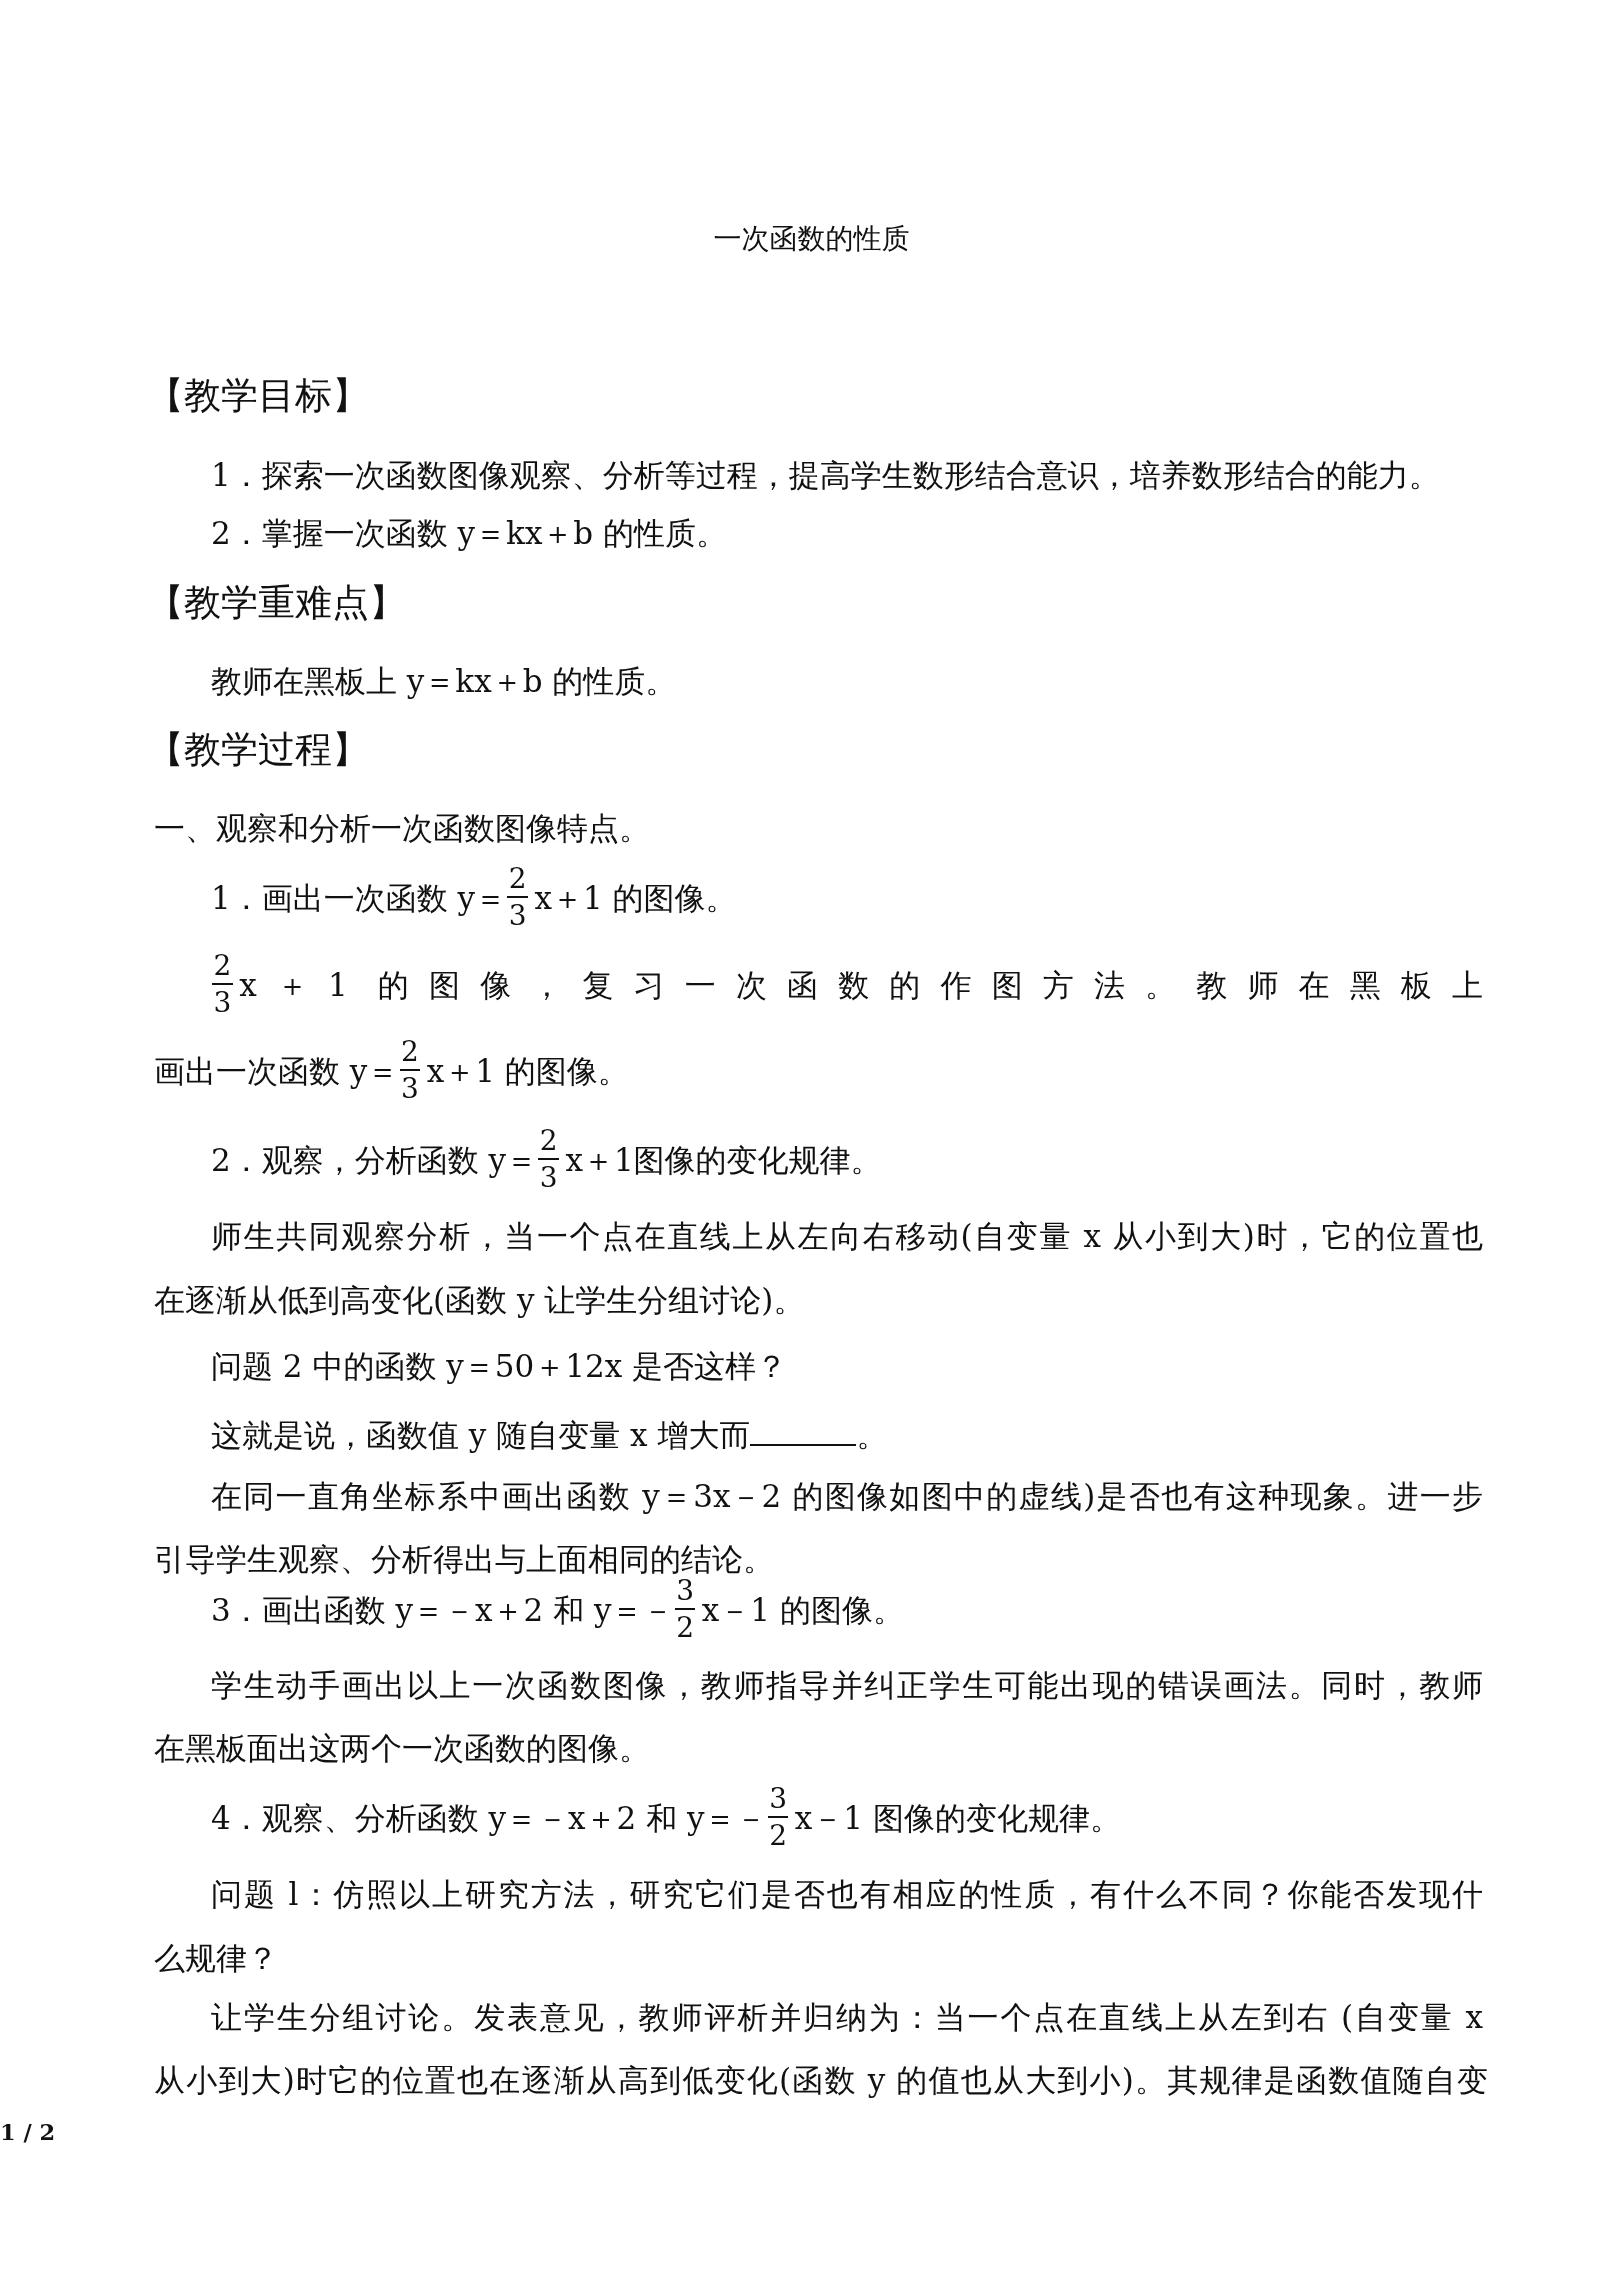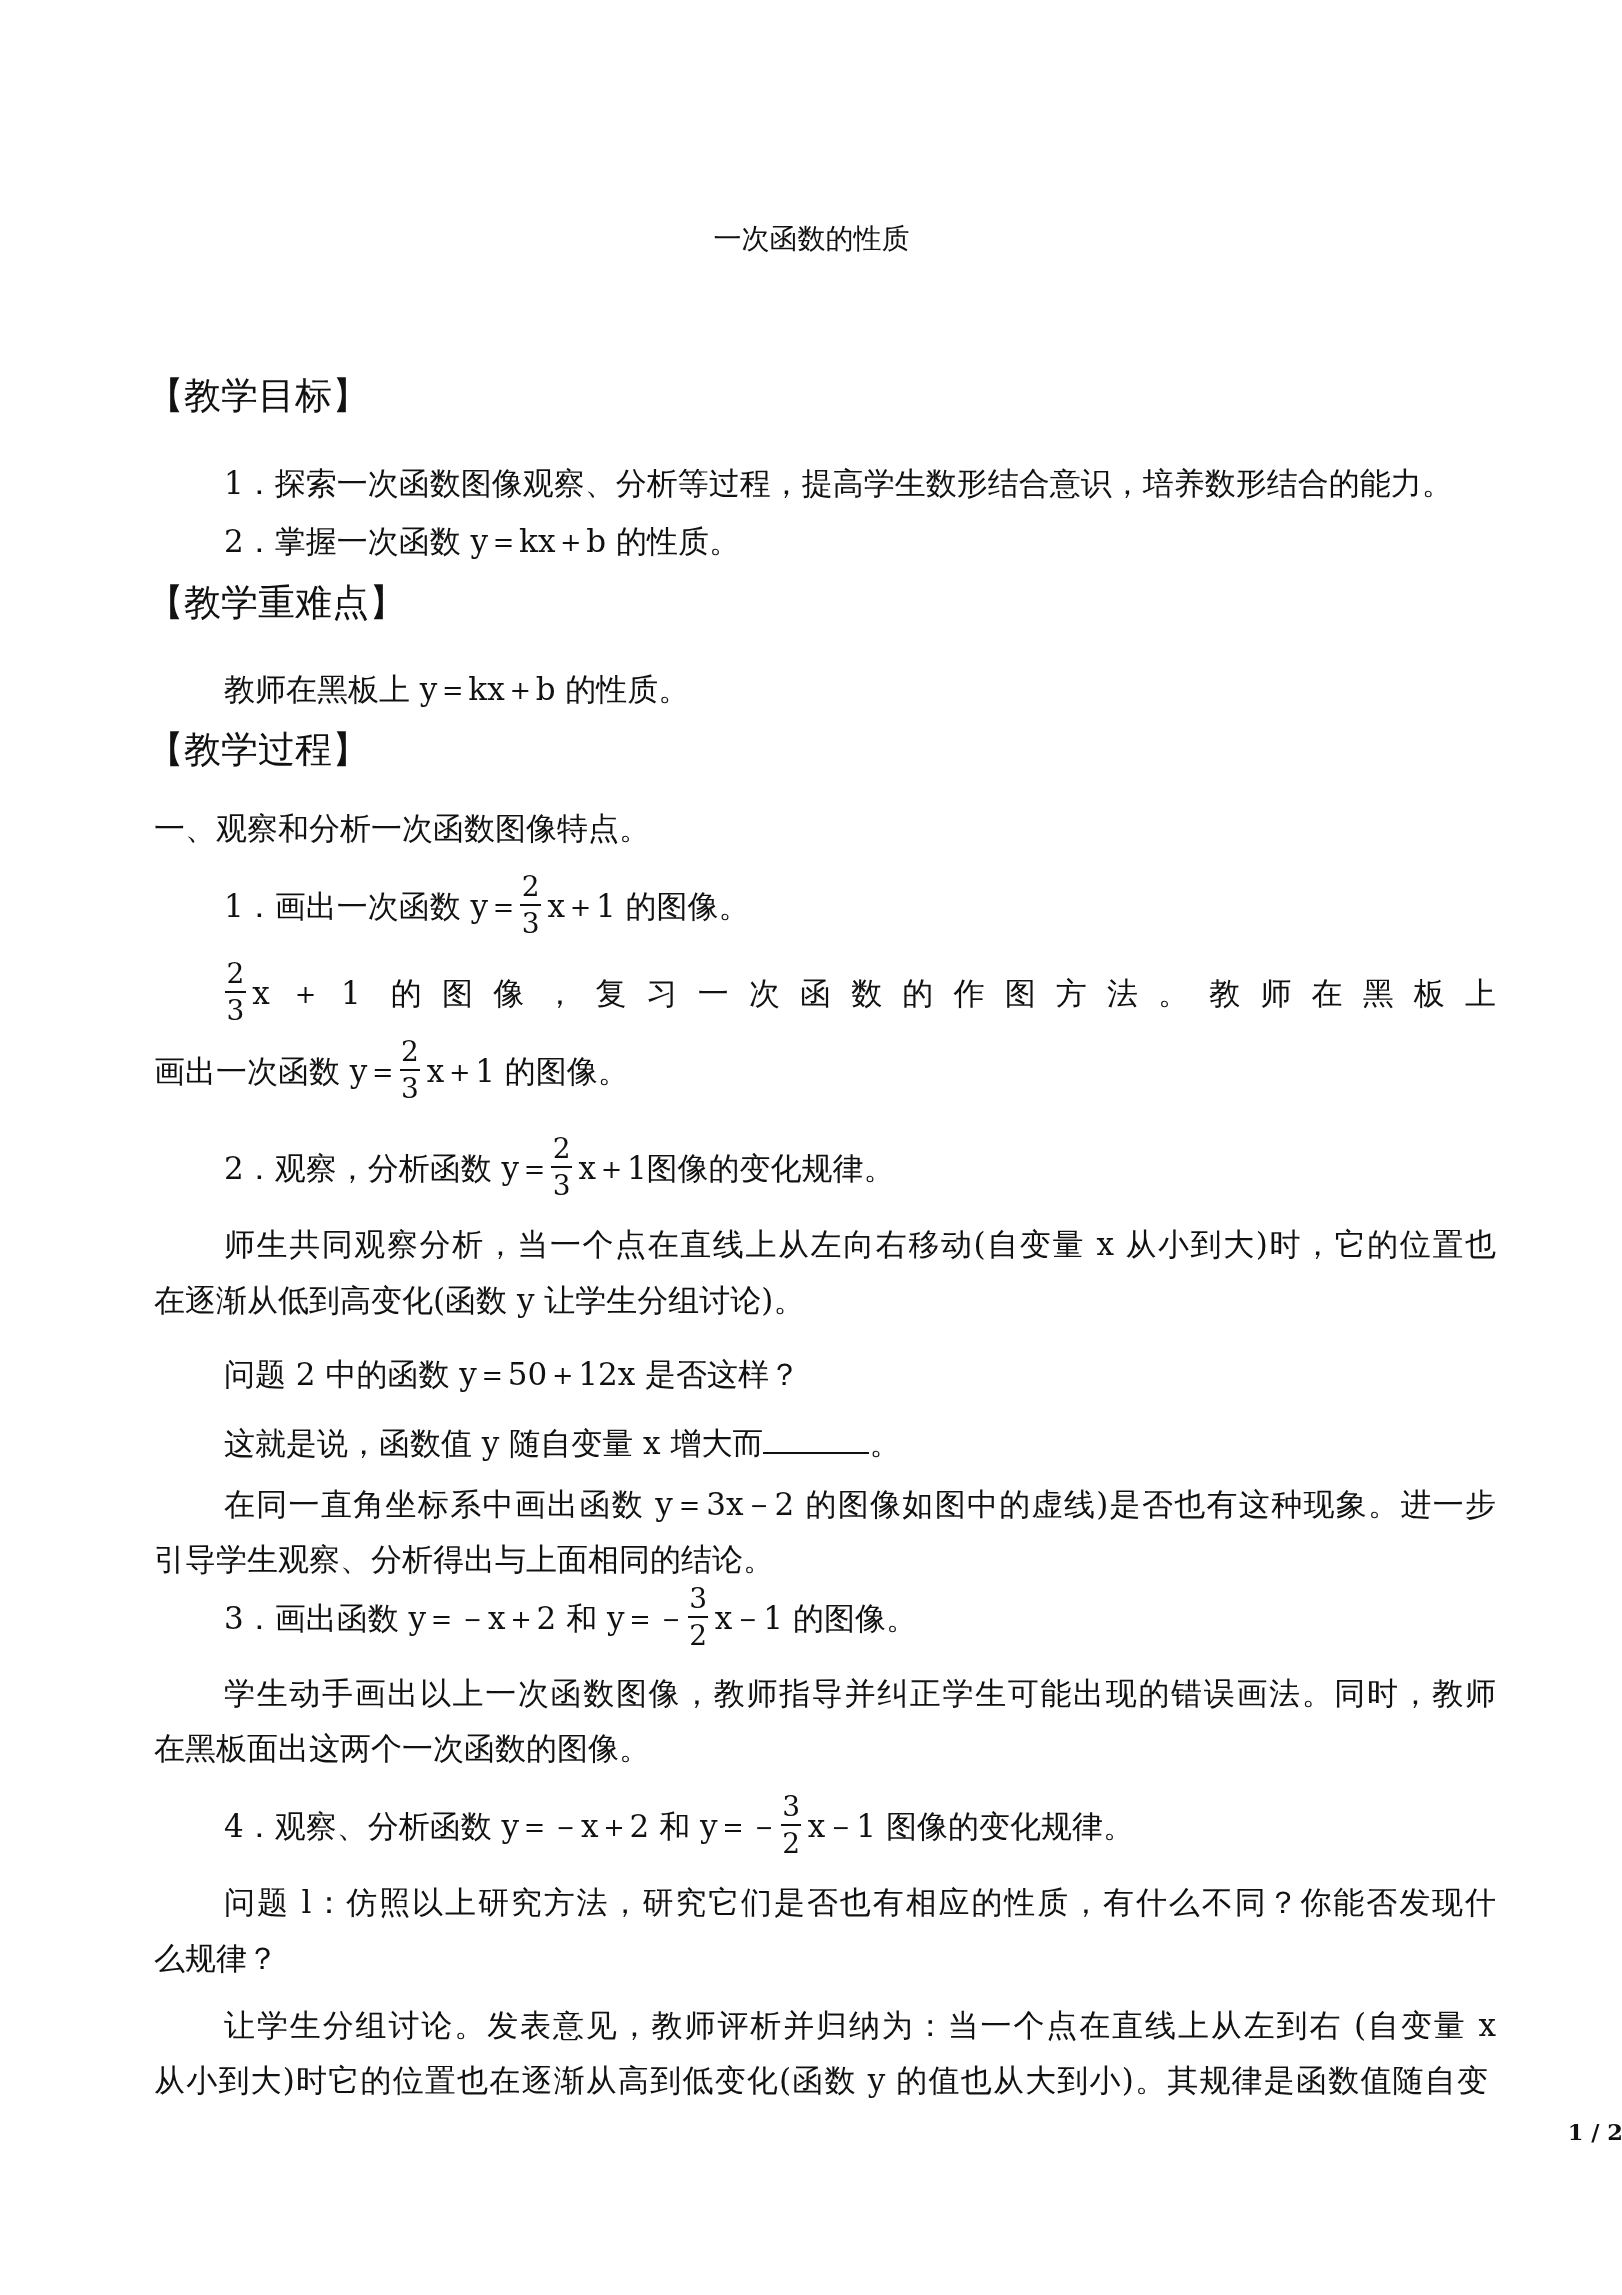--- a/index.html
+++ b/index.html
@@ -1,29 +1,29 @@
 <!DOCTYPE html>
 <html style="font-size:10.6px"><head>
 <meta charset="utf-8">
 <style>
   html, body { margin: 0; padding: 0; background: #ffffff; }
   body { width: 1623px; height: 2295px; position: relative; overflow: hidden;
          font-family: "DejaVu Serif", "Liberation Serif", serif; color: #111; }
   .line { position: absolute; left: 154px; white-space: nowrap; font-size: 31px; line-height: 1; }
-  .ind { left: 224px; margin-top: 8px; }
+  .ind { left: 211px; }
   .title { position: absolute; left: 0; width: 1623px; text-align: center; top: 220px; font-size: 28px; }
   .sec { position: absolute; left: 147px; font-size: 37px; white-space: nowrap; }
   .just { width: 1334px; text-align: justify; text-align-last: justify; }
   .justi { width: 1272px; text-align: justify; text-align-last: justify; }
   .frac { display: inline-flex; flex-direction: column; align-items: center; vertical-align: middle;
           font-size: 28px; line-height: 1; margin: 0 6.6px 0 1.3px; position: relative; top: -2.7px; }
   .frac .num { padding: 0 1.3px; border-bottom: 2px solid #111; padding-bottom: 2.7px; }
   .frac .den { padding-top: 4px; }
   .blank { display: inline-block; width: 106px; border-bottom: 2px solid #111; height: 26.5px; vertical-align: baseline; }
-  .pager { position: absolute; left: 0; width: 1623px; text-align: right; top: 2119px; font-size: 22.5px; font-weight: bold; }
+  .pager { position: absolute; left: 0; width: 1623px; text-align: left; top: 2119px; font-size: 22.5px; font-weight: bold; }
 </style>
 </head>
 <body>
 
 <div>
 
   <div class="title">一次函数的性质</div>
 
   <div class="sec" style="top:371px">【教学目标】</div>
   <div class="line ind" style="top:460px">1．探索一次函数图像观察、分析等过程，提高学生数形结合意识，培养数形结合的能力。</div>

